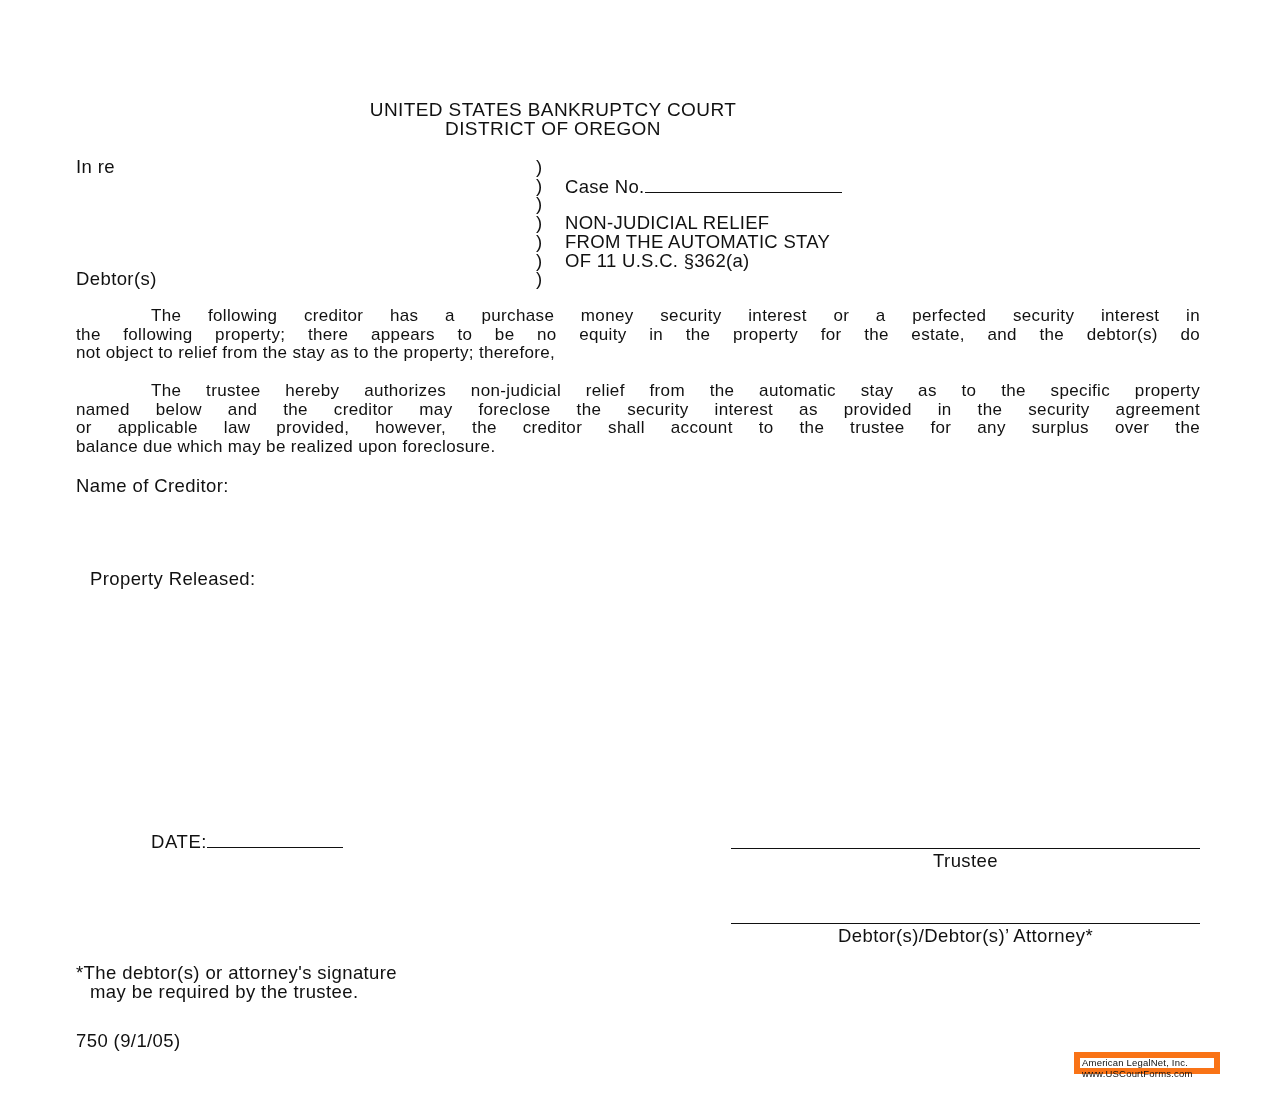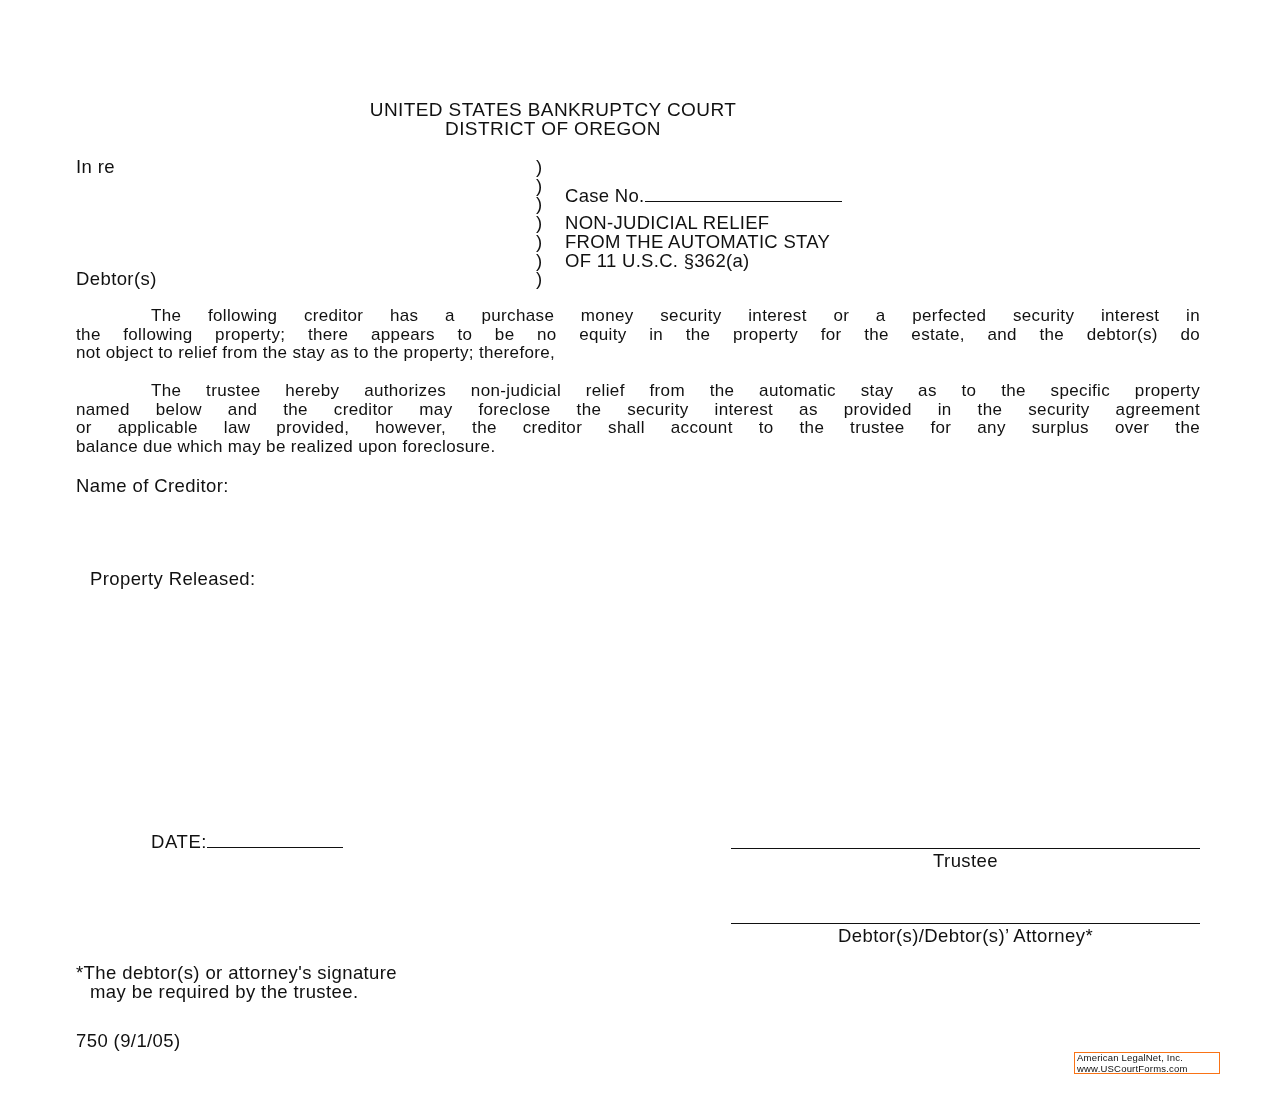--- a/index.html
+++ b/index.html
@@ -17,42 +17,42 @@
       text-align: justify; line-height: 18.7px; font-size: 17px; letter-spacing: 0.35px;
     }
     .para .line { display: block; text-align: justify; text-align-last: justify; }
     .para .line.last { text-align-last: left; }
     .para .indent { padding-left: 75px; }
     .blank { display: inline-block; border-bottom: 1.3px solid #111; vertical-align: baseline; height: 16px; }
     .sigline { position: absolute; left: 731px; width: 469px; border-top: 1.3px solid #111; height: 0; }
     .siglabel { position: absolute; left: 731px; width: 469px; text-align: center; line-height: 19px; letter-spacing: 0.4px; }
     .footer-box {
       position: absolute; left: 1074px; top: 1052px; width: 146px; height: 22px;
-      border: 1px solid #f97316; font-size: 9.5px; line-height: 10.5px; padding: 0 0 0 2px; box-sizing: border-box;
+      border: 6px solid #f97316; font-size: 9.5px; line-height: 10.5px; padding: 0 0 0 2px; box-sizing: border-box;
       letter-spacing: 0.2px;
     }
   </style>
 </head>
 <body>
 
 <div class="abs heading" style="top:100px;">UNITED STATES BANKRUPTCY COURT</div>
 <div class="abs heading" style="top:119px;">DISTRICT OF OREGON</div>
 
 <div class="abs" style="left:76px; top:157px; letter-spacing:0.4px;">In re</div>
 <div class="abs" style="left:76px; top:269px; letter-spacing:0.4px;">Debtor(s)</div>
 
 <div class="abs paren" style="top:157px;">)</div>
 <div class="abs paren" style="top:176px;">)</div>
 <div class="abs paren" style="top:194px;">)</div>
 <div class="abs paren" style="top:213px;">)</div>
 <div class="abs paren" style="top:232px;">)</div>
 <div class="abs paren" style="top:251px;">)</div>
 <div class="abs paren" style="top:269px;">)</div>
 
-<div class="abs right-col" style="top:176px;margin-top:9px;">
+<div class="abs right-col" style="top:176px;">
   <span>Case No.</span><span class="blank" style="width:197px;"></span>
 </div>
 <div class="abs right-col" style="top:213px;">NON-JUDICIAL RELIEF</div>
 <div class="abs right-col" style="top:232px;">FROM THE AUTOMATIC STAY</div>
 <div class="abs right-col" style="top:251px;">OF 11 U.S.C. §362(a)</div>
 
 <div class="para" style="top:307px;">
   <span class="line indent">The following creditor has a purchase money security interest or a perfected security interest in</span>
   <span class="line">the following property; there appears to be no equity in the property for the estate, and the debtor(s) do</span>
   <span class="line last">not object to relief from the stay as to the property; therefore,</span>

